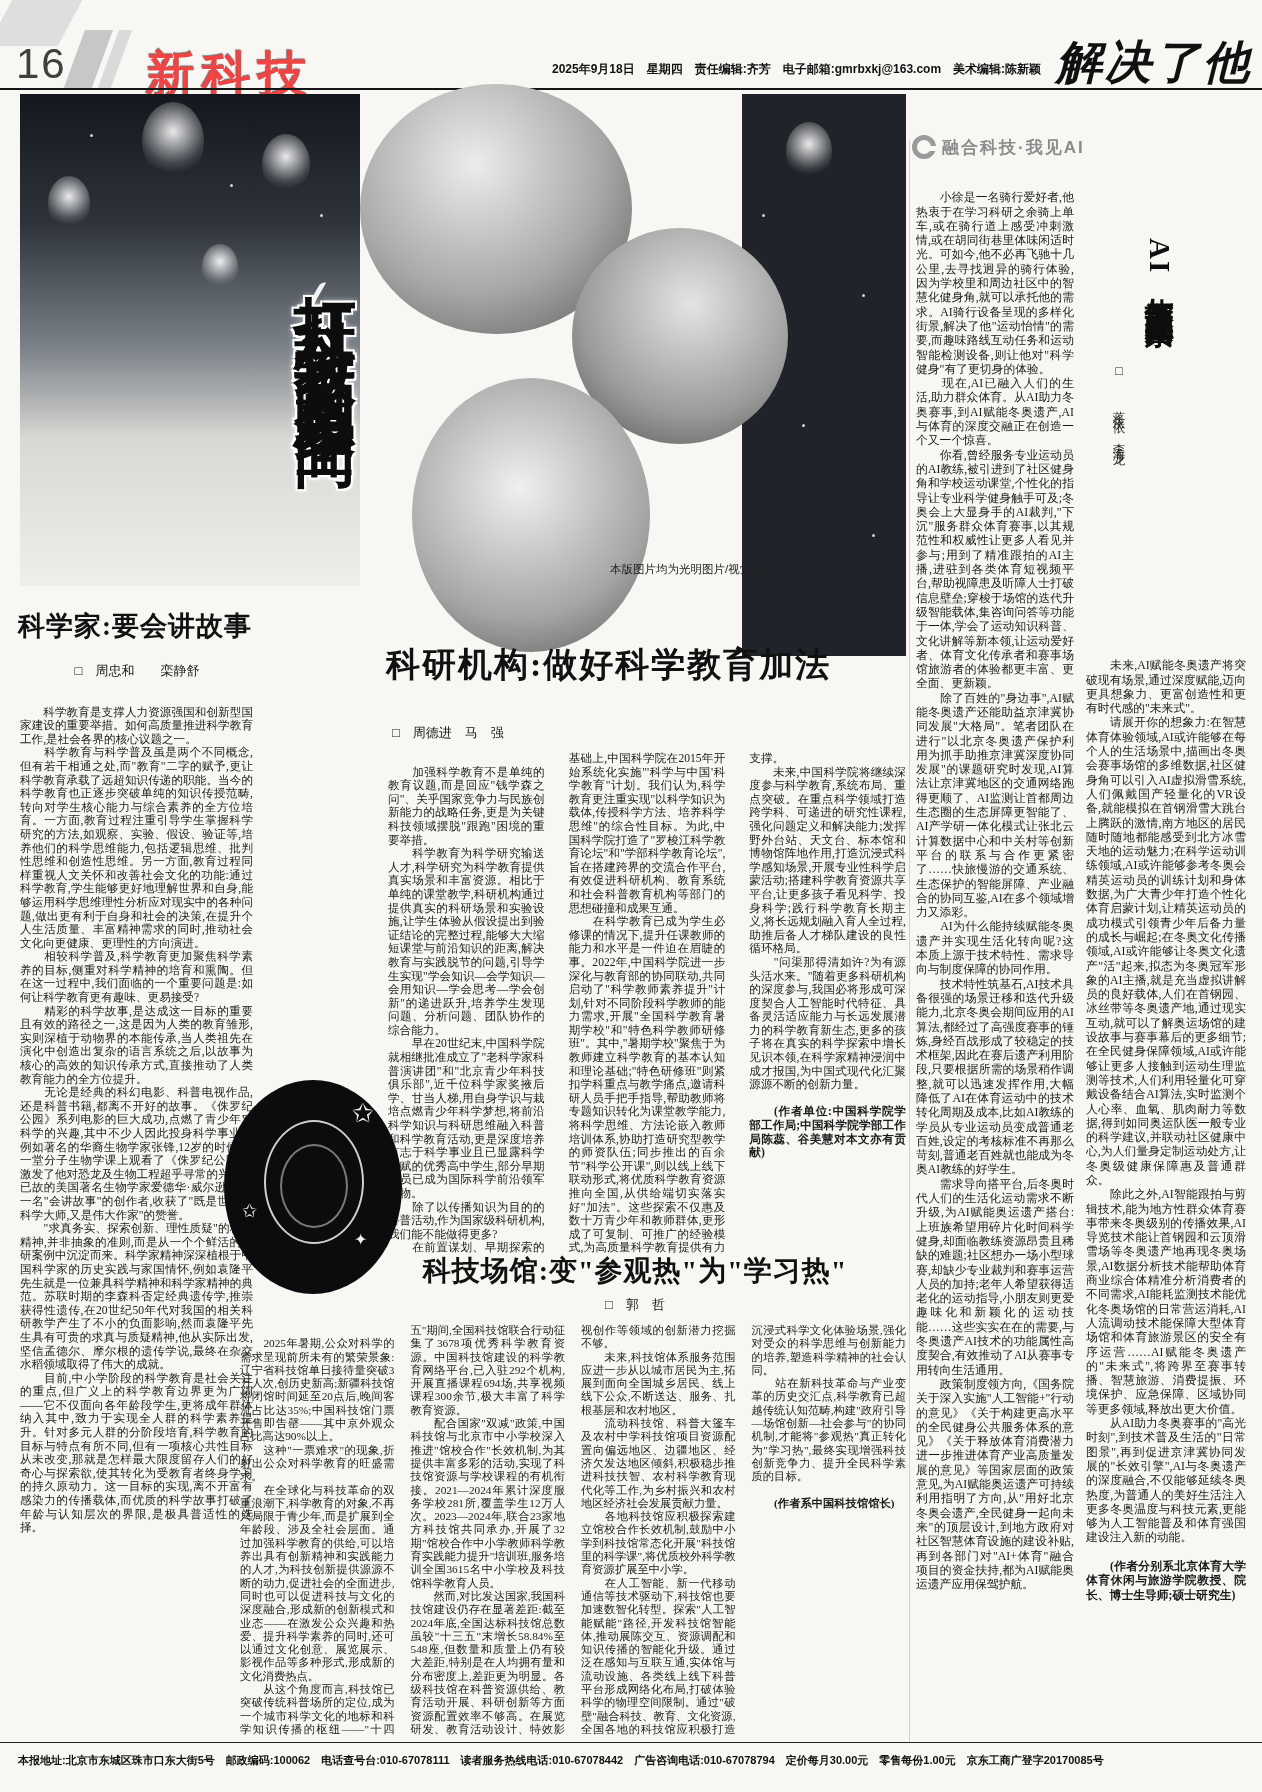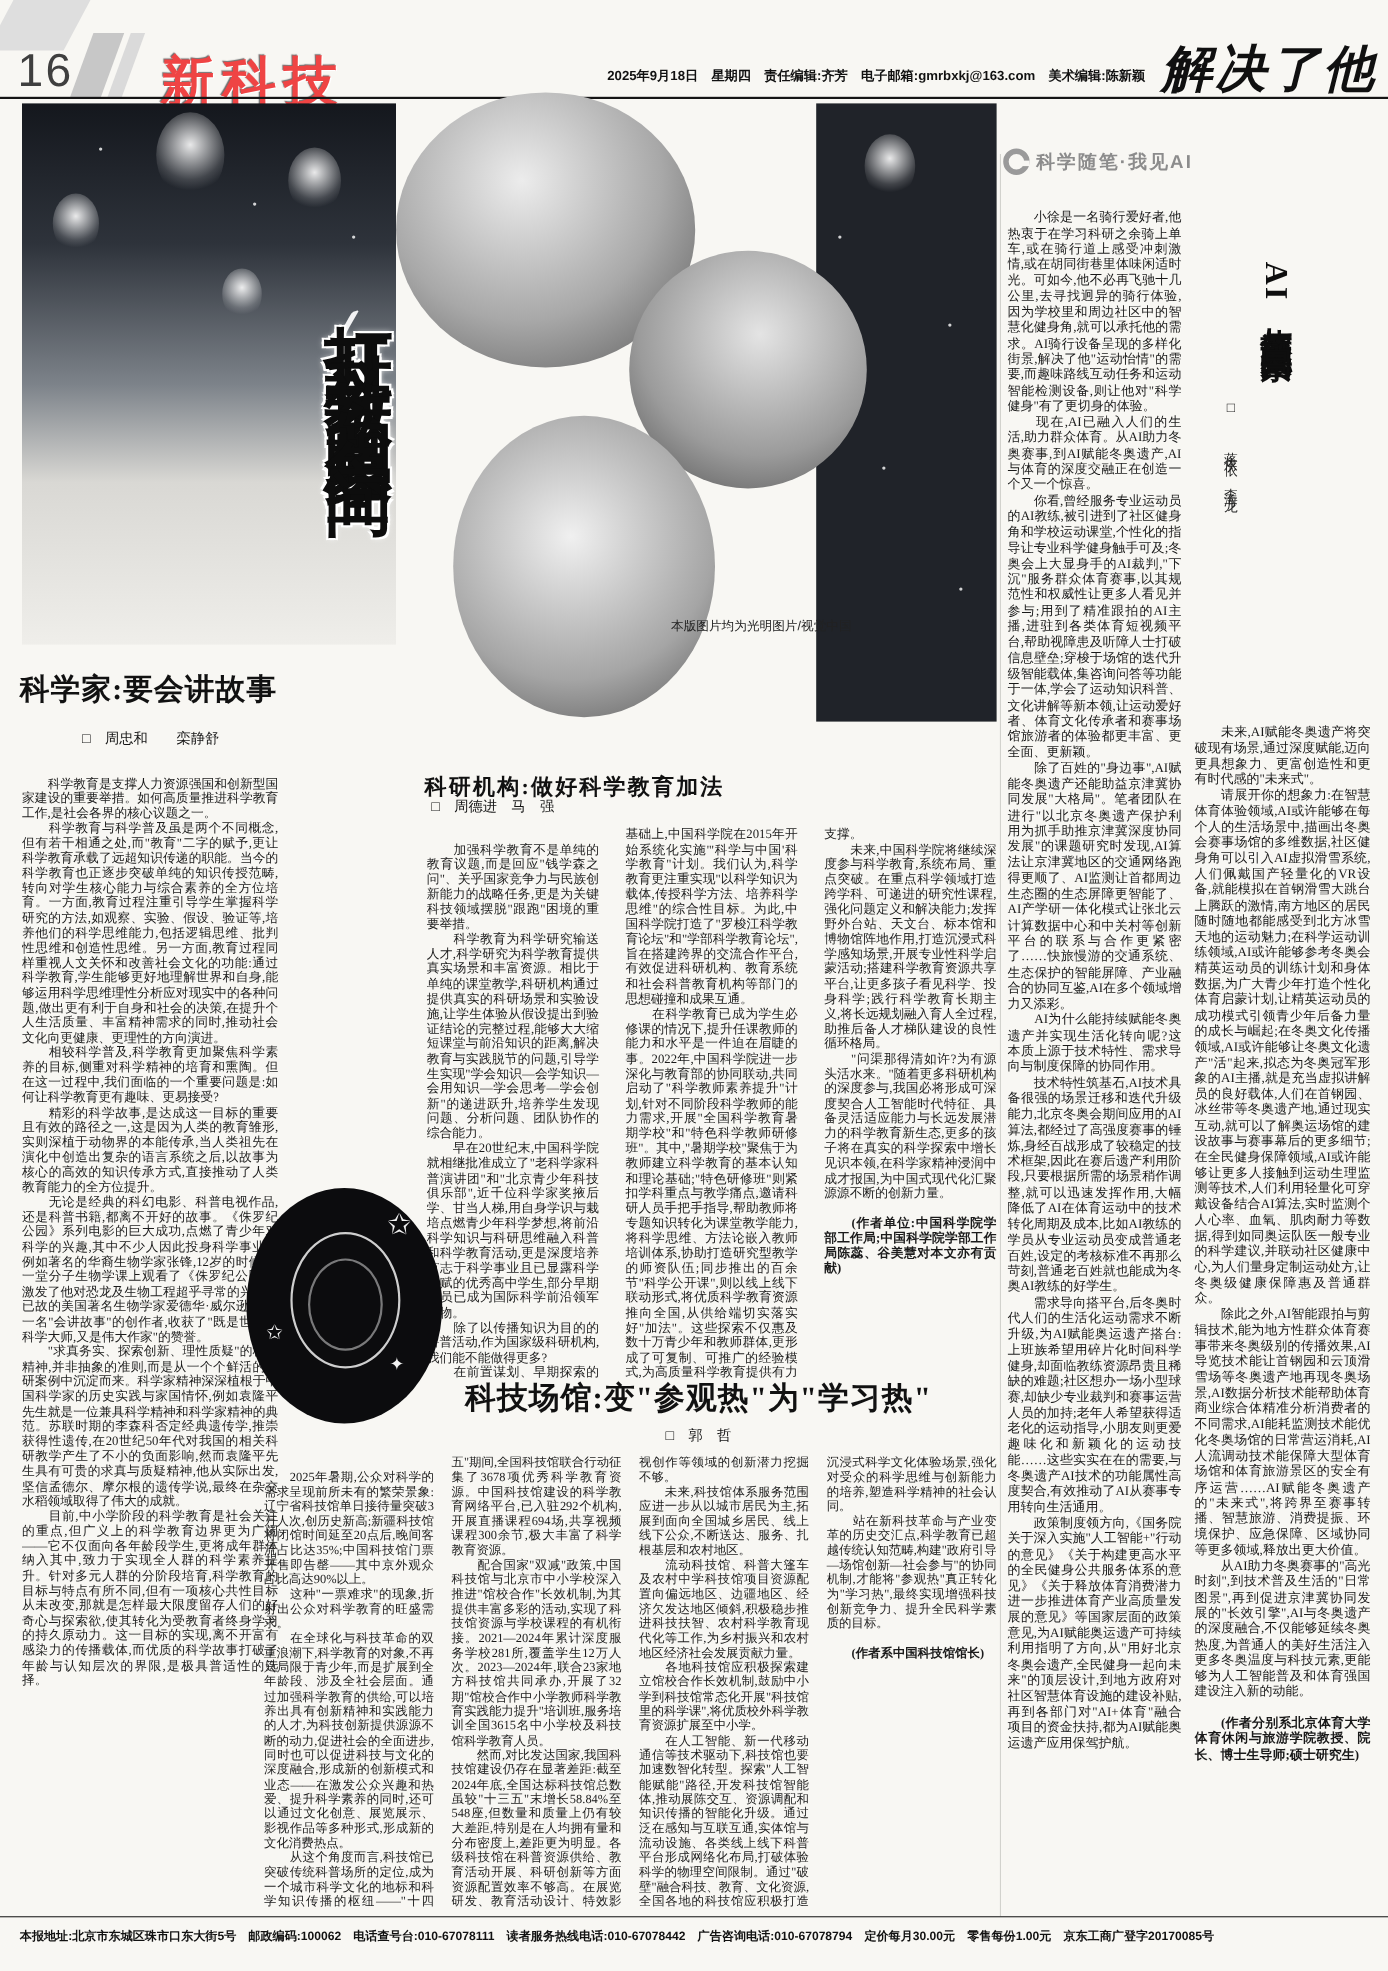--- a/index.html
+++ b/index.html
@@ -46,21 +46,21 @@
   .note{font-weight:bold;white-space:pre-line;}
   
   .a1-title{left:18px;top:608px;width:238px;font-size:27px;letter-spacing:1px;}
   .a1-byline{left:20px;top:662px;width:234px;text-align:center;}
   .a1-body{left:20px;top:692px;width:233px;height:1014px;font-size:11.6px;line-height:13.6px;overflow:hidden;}
   
   .artwork{left:224px;top:1080px;width:178px;height:214px;border-radius:50%;background:#0c0c0e;z-index:6;overflow:hidden;}
   .artstar{position:absolute;color:#f2f2f2;font-size:26px;}
   .artring{position:absolute;border:2px solid rgba(255,255,255,.8);border-radius:50%;}
   
-  .a2-title{left:386px;top:702px;width:520px;font-size:20px;letter-spacing:2px;}
+  .a2-title{left:386px;top:642px;width:520px;font-size:34px;letter-spacing:2px;}
   .a2-byline{left:392px;top:724px;width:400px;}
   .a2-body{left:388px;top:752px;width:518px;height:506px;column-count:3;column-gap:24px;column-fill:auto;
            font-size:11.6px;line-height:13.6px;overflow:hidden;}
   
   .a3-title{left:388px;top:1252px;width:494px;font-size:28px;text-align:center;letter-spacing:1px;}
   .a3-byline{left:388px;top:1296px;width:494px;text-align:center;}
   .a3-body{left:240px;top:1324px;width:666px;height:416px;column-count:4;column-gap:16px;column-fill:auto;
            font-size:11.3px;line-height:13.3px;overflow:hidden;}
   
   .v-rule{left:909px;top:140px;width:1px;height:1602px;background:#d2d2cd;}
@@ -171,21 +171,21 @@
 　　各地科技馆应积极探索建立馆校合作长效机制,鼓励中小学到科技馆常态化开展"科技馆里的科学课",将优质校外科学教育资源扩展至中小学。
 　　在人工智能、新一代移动通信等技术驱动下,科技馆也要加速数智化转型。探索"人工智能赋能"路径,开发科技馆智能体,推动展陈交互、资源调配和知识传播的智能化升级。通过泛在感知与互联互通,实体馆与流动设施、各类线上线下科普平台形成网络化布局,打破体验科学的物理空间限制。通过"破壁"融合科技、教育、文化资源,全国各地的科技馆应积极打造沉浸式科学文化体验场景,强化对受众的科学思维与创新能力的培养,塑造科学精神的社会认同。
 　　站在新科技革命与产业变革的历史交汇点,科学教育已超越传统认知范畴,构建"政府引导—场馆创新—社会参与"的协同机制,才能将"参观热"真正转化为"学习热",最终实现增强科技创新竞争力、提升全民科学素质的目标。
 </span>
   <span class="note">　　(作者系中国科技馆馆长)</span>
 </div>
 
 <div class="abs v-rule"></div>
 <div class="abs badge">
   <div class="badge-g"></div>
-  <div class="badge-label">科学随笔·我见AI</div>
+  <div class="badge-label">融合科技·我见AI</div>
 </div>
 <div class="abs e-col e-col1">
   <span>　　小徐是一名骑行爱好者,他热衷于在学习科研之余骑上单车,或在骑行道上感受冲刺激情,或在胡同街巷里体味闲适时光。可如今,他不必再飞驰十几公里,去寻找迥异的骑行体验,因为学校里和周边社区中的智慧化健身角,就可以承托他的需求。AI骑行设备呈现的多样化街景,解决了他"运动怡情"的需要,而趣味路线互动任务和运动智能检测设备,则让他对"科学健身"有了更切身的体验。
 　　现在,AI已融入人们的生活,助力群众体育。从AI助力冬奥赛事,到AI赋能冬奥遗产,AI与体育的深度交融正在创造一个又一个惊喜。
 　　你看,曾经服务专业运动员的AI教练,被引进到了社区健身角和学校运动课堂,个性化的指导让专业科学健身触手可及;冬奥会上大显身手的AI裁判,"下沉"服务群众体育赛事,以其规范性和权威性让更多人看见并参与;用到了精准跟拍的AI主播,进驻到各类体育短视频平台,帮助视障患及听障人士打破信息壁垒;穿梭于场馆的迭代升级智能载体,集咨询问答等功能于一体,学会了运动知识科普、文化讲解等新本领,让运动爱好者、体育文化传承者和赛事场馆旅游者的体验都更丰富、更全面、更新颖。
 　　除了百姓的"身边事",AI赋能冬奥遗产还能助益京津冀协同发展"大格局"。笔者团队在进行"以北京冬奥遗产保护利用为抓手助推京津冀深度协同发展"的课题研究时发现,AI算法让京津冀地区的交通网络跑得更顺了、AI监测让首都周边生态圈的生态屏障更智能了、AI产学研一体化模式让张北云计算数据中心和中关村等创新平台的联系与合作更紧密了……快旅慢游的交通系统、生态保护的智能屏障、产业融合的协同互鉴,AI在多个领域增力又添彩。
 　　AI为什么能持续赋能冬奥遗产并实现生活化转向呢?这本质上源于技术特性、需求导向与制度保障的协同作用。
 　　技术特性筑基石,AI技术具备很强的场景迁移和迭代升级能力,北京冬奥会期间应用的AI算法,都经过了高强度赛事的锤炼,身经百战形成了较稳定的技术框架,因此在赛后遗产利用阶段,只要根据所需的场景稍作调整,就可以迅速发挥作用,大幅降低了AI在体育运动中的技术转化周期及成本,比如AI教练的学员从专业运动员变成普通老百姓,设定的考核标准不再那么苛刻,普通老百姓就也能成为冬奥AI教练的好学生。
 　　需求导向搭平台,后冬奥时代人们的生活化运动需求不断升级,为AI赋能奥运遗产搭台:上班族希望用碎片化时间科学健身,却面临教练资源昂贵且稀缺的难题;社区想办一场小型球赛,却缺少专业裁判和赛事运营人员的加持;老年人希望获得适老化的运动指导,小朋友则更爱趣味化和新颖化的运动技能……这些实实在在的需要,与冬奥遗产AI技术的功能属性高度契合,有效推动了AI从赛事专用转向生活通用。
 　　政策制度领方向,《国务院关于深入实施"人工智能+"行动的意见》《关于构建更高水平的全民健身公共服务体系的意见》《关于释放体育消费潜力进一步推进体育产业高质量发展的意见》等国家层面的政策意见,为AI赋能奥运遗产可持续利用指明了方向,从"用好北京冬奥会遗产,全民健身一起向未来"的顶层设计,到地方政府对社区智慧体育设施的建设补贴,再到各部门对"AI+体育"融合项目的资金扶持,都为AI赋能奥运遗产应用保驾护航。

